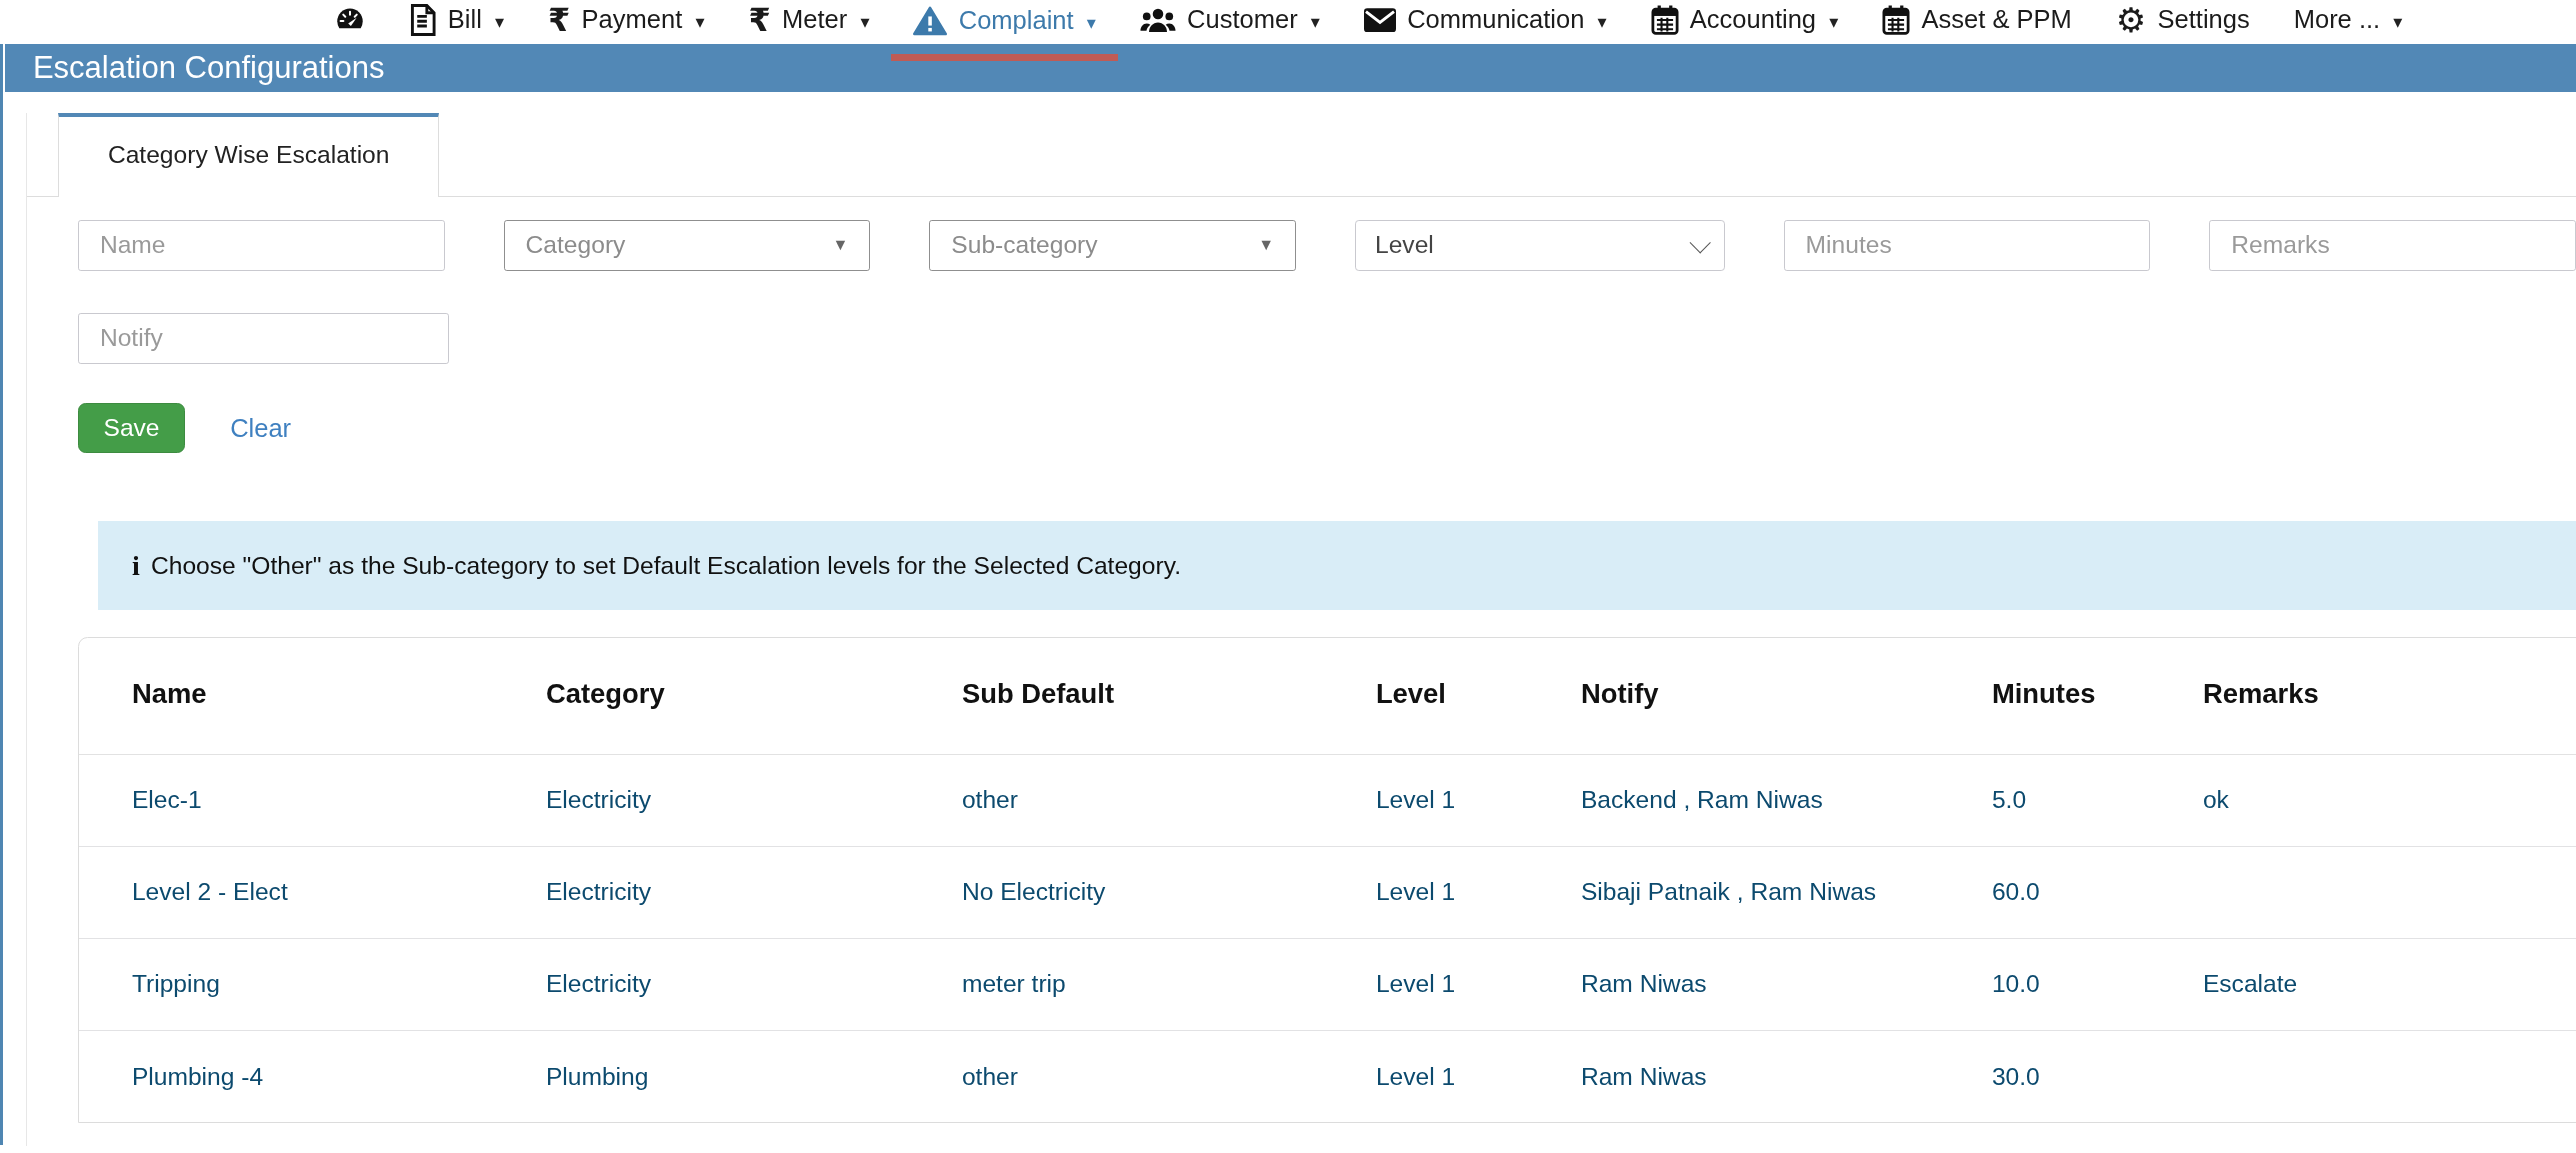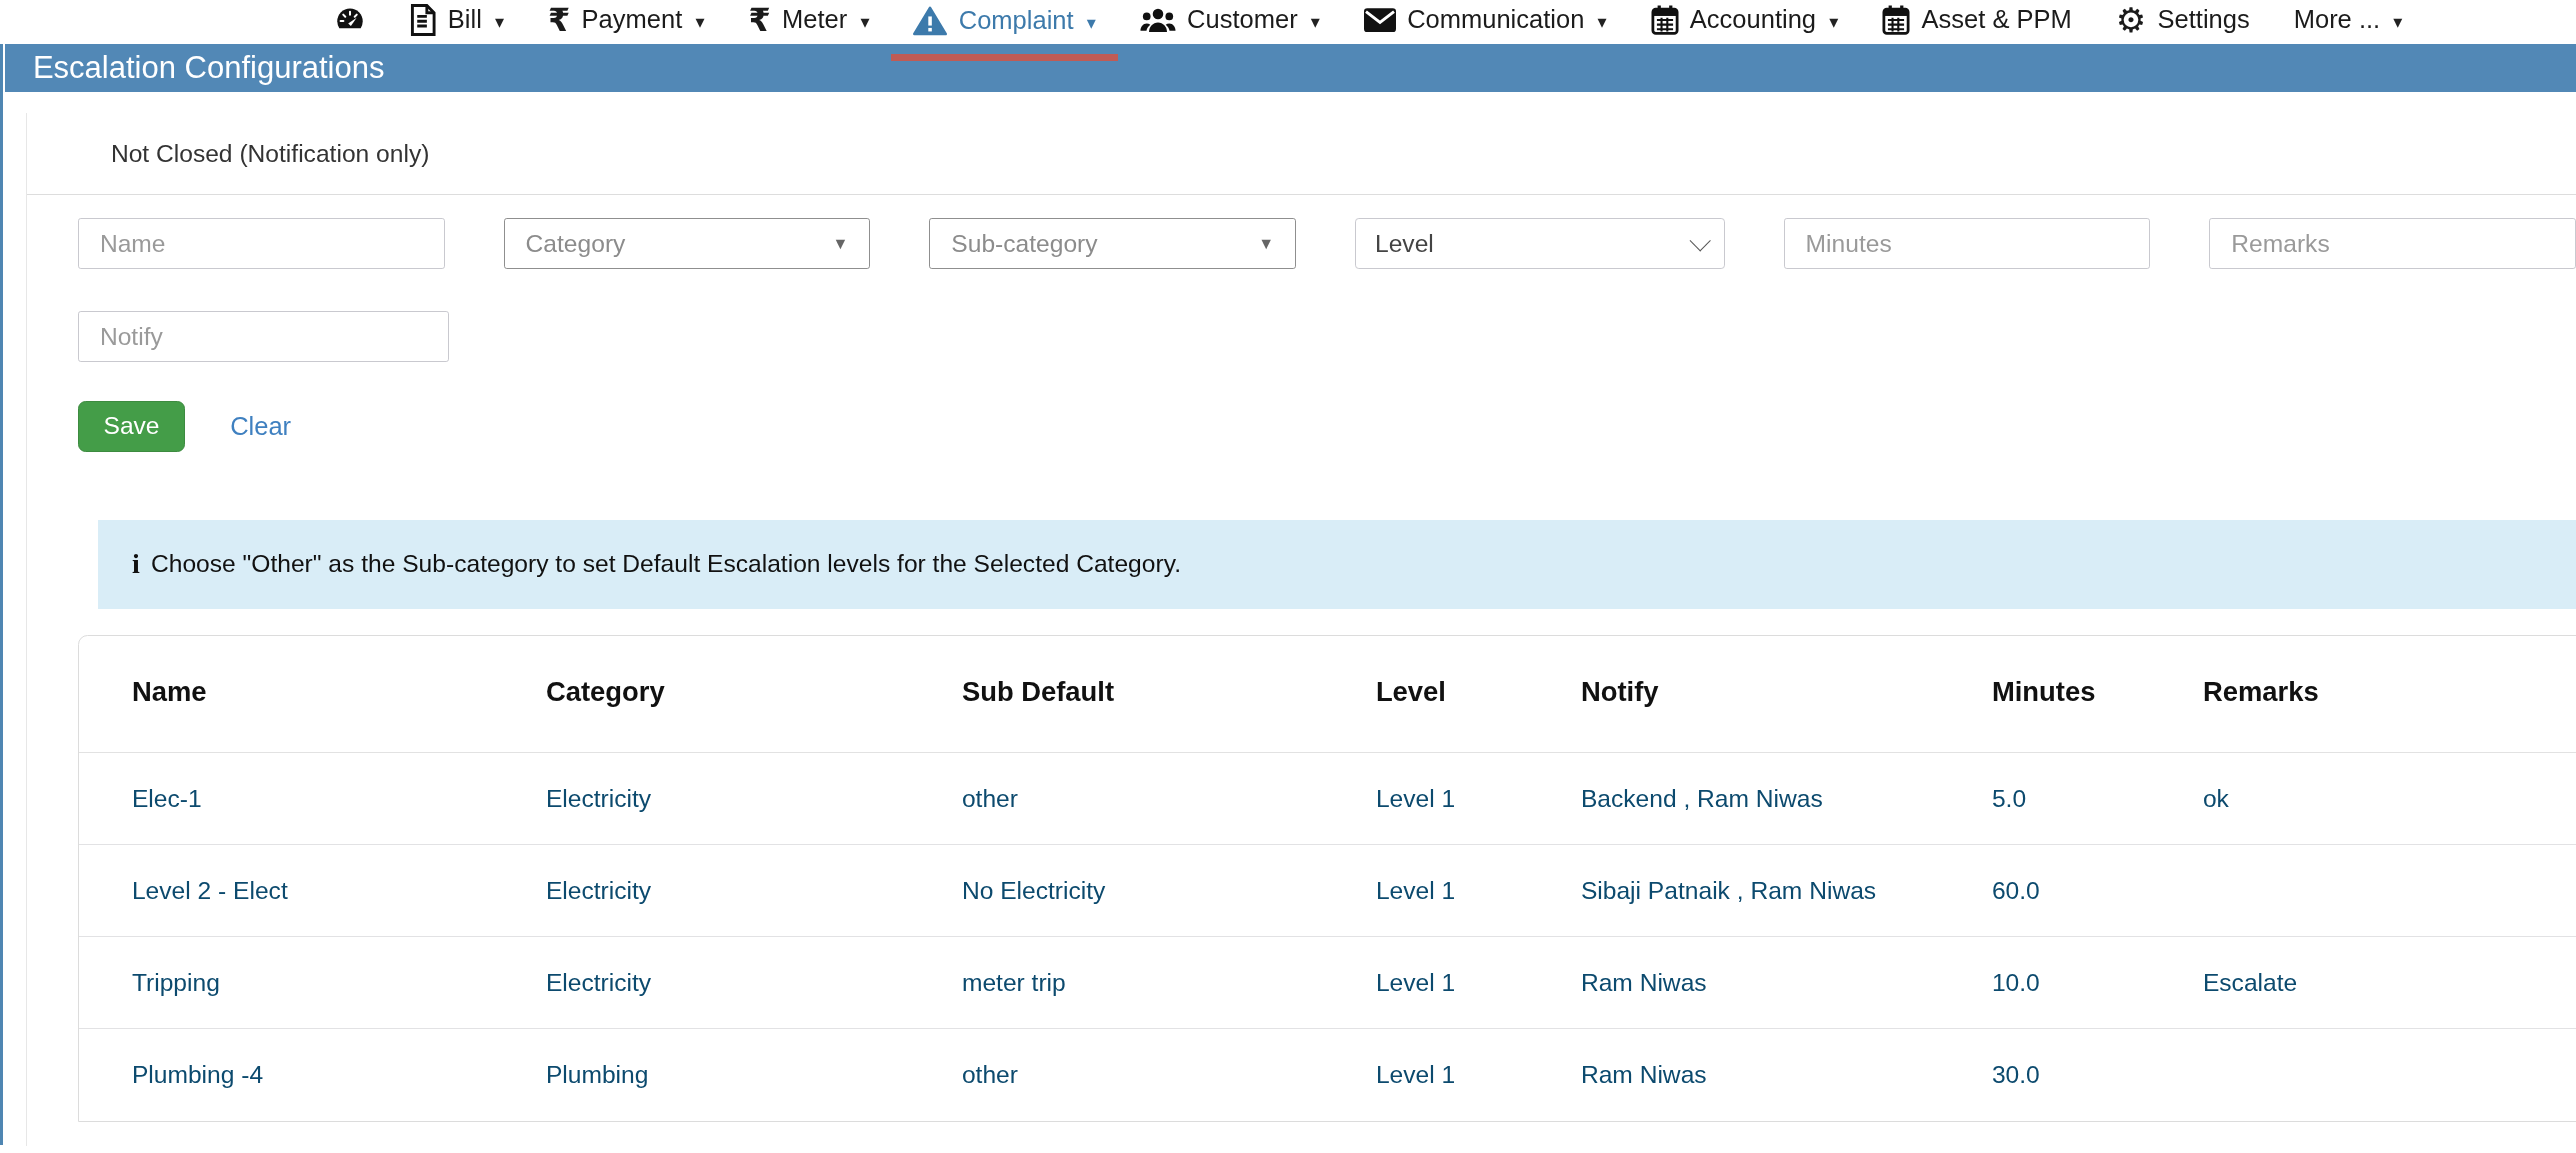--- a/index.html
+++ b/index.html
@@ -187,22 +187,22 @@
 
 <div class="page-body">
 
   <div class="panel-header">
     <span>Escalation Configurations</span>
   </div>
 
   <div class="panel">
 
     <div class="tabs">
-      <div class="tab">
-        <span>Not Closed (Notification only)</span>
+      <div class="tab active">
+        <span>Category Wise Escalation</span>
       </div>
     </div>
 
     <div class="filter-row">
       <input class="txt-input" type="text" placeholder="Name" style="">
       <div class="sel-widget">
         <span>Category</span>
         <span class="tri">▼</span>
       </div>
       <div class="sel-widget">

